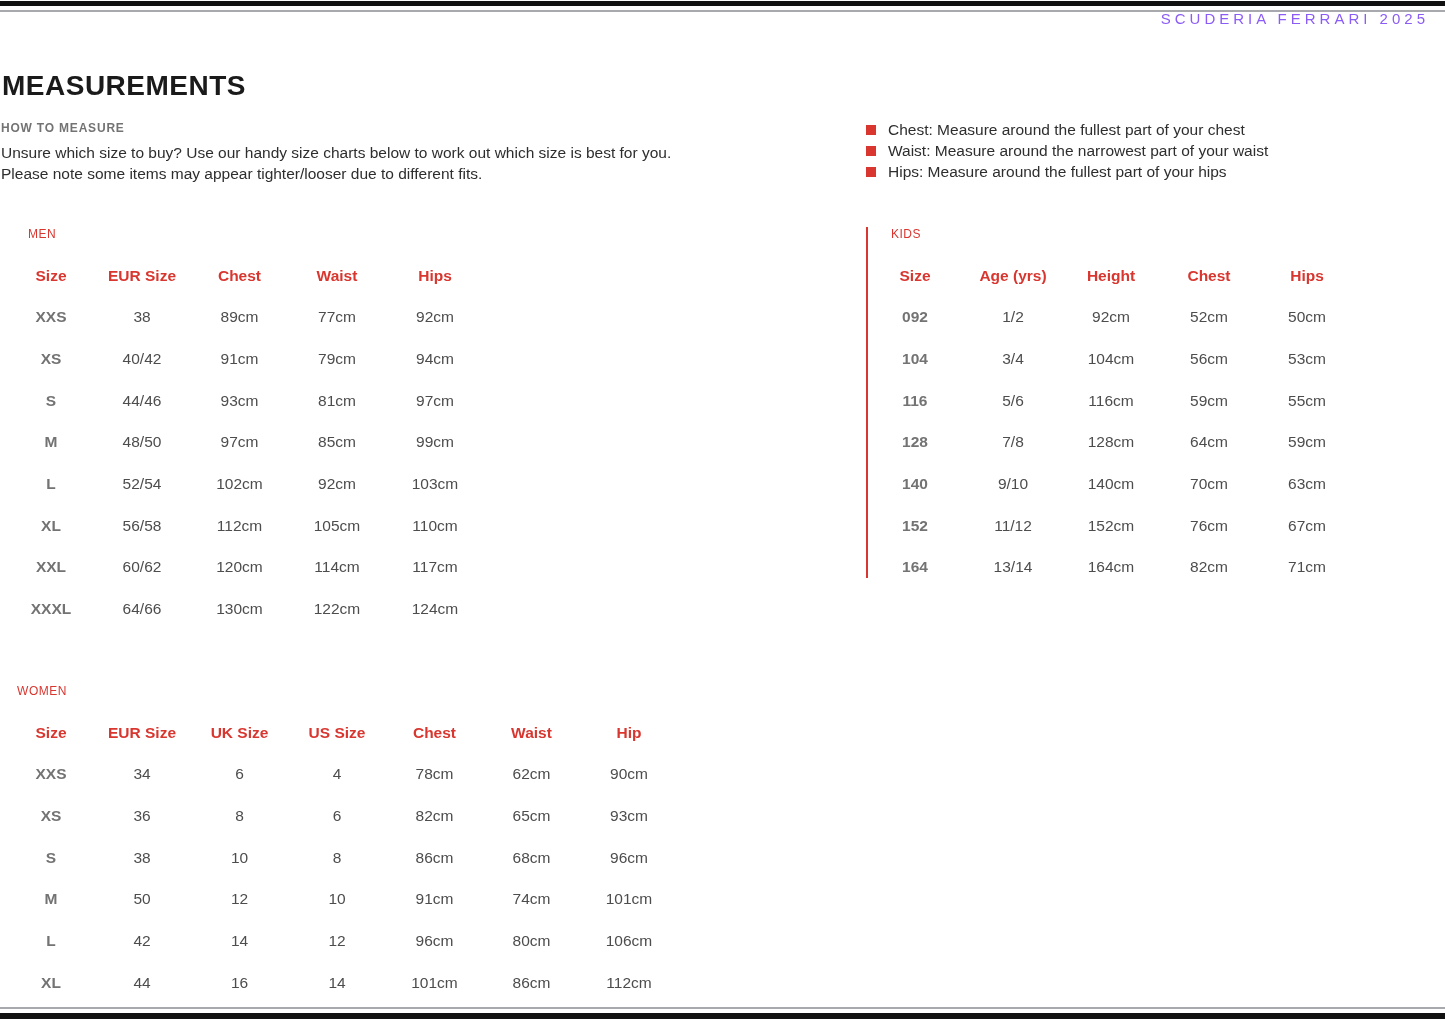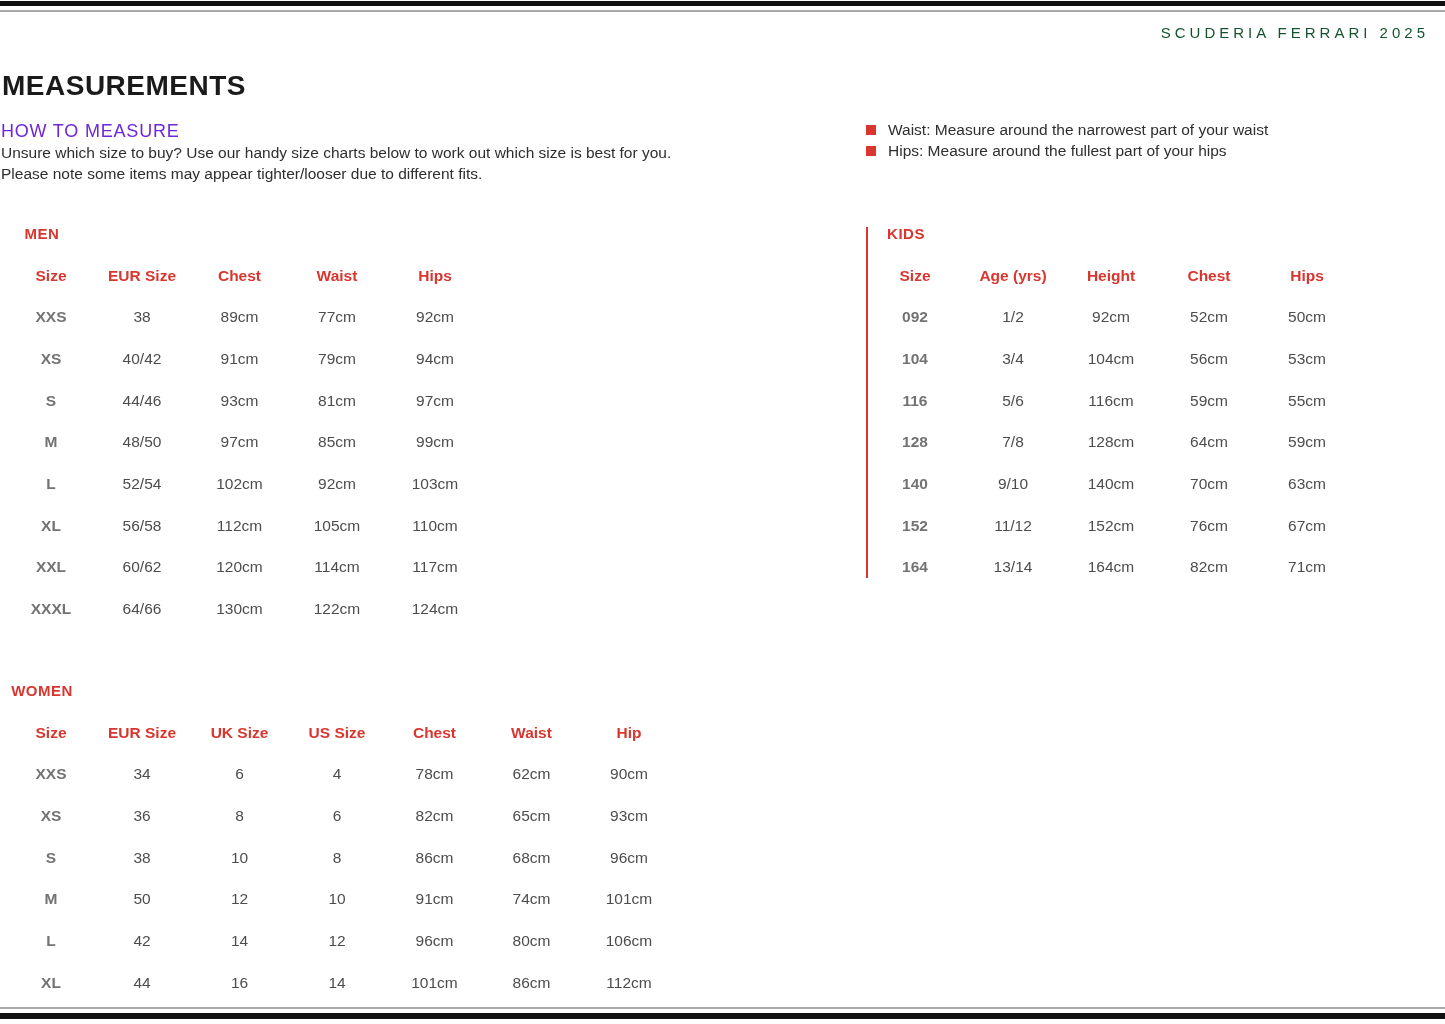--- a/index.html
+++ b/index.html
@@ -9,42 +9,42 @@
 
   
   .bar-black { position:absolute; left:0; width:1445px; height:5px; background:#111111; }
   .bar-gray  { position:absolute; left:0; width:1445px; height:2px; background:#a7a9ac; }
   .bar-top-black { top:1px; }
   .bar-top-gray  { top:10px; }
   .bar-bot-gray  { top:1007px; }
   .bar-bot-black { top:1013px; height:6px; }
 
   
-  .brand { position:absolute; top:24px; right:16px; font-size:15px; letter-spacing:4px;
-           color:#14532d; white-space:nowrap; }
+  .brand { position:absolute; top:10px; right:16px; font-size:15px; letter-spacing:4px;
+           color:#8b5cf6; white-space:nowrap; }
   .title { position:absolute; top:70px; left:2px; font-size:28px; font-weight:bold;
            letter-spacing:0.5px; color:#1a1a1a;text-align:center; }
 
   
-  .htm-heading { position:absolute; top:121px; left:1px; font-size:18px; font-weight:normal;
-                 letter-spacing:0.8px; color:#6d28d9; }
+  .htm-heading { position:absolute; top:121px; left:1px; font-size:12px; font-weight:bold;
+                 letter-spacing:0.8px; color:#737373; }
   .htm-line { position:absolute; left:1px; font-size:15.5px; color:#2e2e2e; white-space:nowrap; }
   .l1 { top:144px; }
   .l2 { top:165px; }
 
   
   .bullets { position:absolute; left:866px; top:120px; list-style:none; }
   .bullets li { display:flex; align-items:center; height:20.8px; }
   .sq { width:10px; height:10px; background:#d8362f; margin-right:12px; flex:0 0 auto; }
   .tip-text { font-size:15.5px; color:#2e2e2e; white-space:nowrap; }
 
   
   .tbl { position:absolute; }
   .t-label { height:41.7px; display:flex; align-items:center; justify-content:center;
-             color:#d8362f; font-weight:bold; font-size:15px; letter-spacing:0.5px; }
+             color:#d8362f; font-weight:normal; font-size:12px; letter-spacing:0.5px; }
   .t-grid { display:grid; grid-auto-rows:41.7px; align-items:center; justify-items:center;margin-left:9px; }
   .th { color:#d8362f; font-weight:bold; font-size:15.5px; white-space:nowrap; }
   .td { color:#4d4d4d; font-size:15.5px; white-space:nowrap; }
   .td.first { color:#737373; font-weight:bold; }
 
   .men   { left:0;     top:213px; }
   .men   .t-label { width:84px; }
   .men   .t-grid  { grid-template-columns:84px 98px 97px 98px 98px; }
 
   .kids  { left:857px; top:213px;text-align:right; }
@@ -67,20 +67,24 @@
   <div class="bar-gray bar-top-gray"></div>
 
   <div class="brand">SCUDERIA FERRARI 2025</div>
   <h1 class="title">MEASUREMENTS</h1>
 
   <div class="htm-heading">HOW TO MEASURE</div>
   <p class="htm-line l2">Please note some items may appear tighter/looser due to different fits.</p>
   <p class="htm-line l1">Unsure which size to buy? Use our handy size charts below to work out which size is best for you.</p>
 
   <ul class="bullets">
+      <li>
+        <span class="sq"></span>
+        <span class="tip-text">Chest: Measure around the fullest part of your chest</span>
+      </li>
       <li>
         <span class="sq"></span>
         <span class="tip-text">Waist: Measure around the narrowest part of your waist</span>
       </li>
       <li>
         <span class="sq"></span>
         <span class="tip-text">Hips: Measure around the fullest part of your hips</span>
       </li>
     </ul>
 

